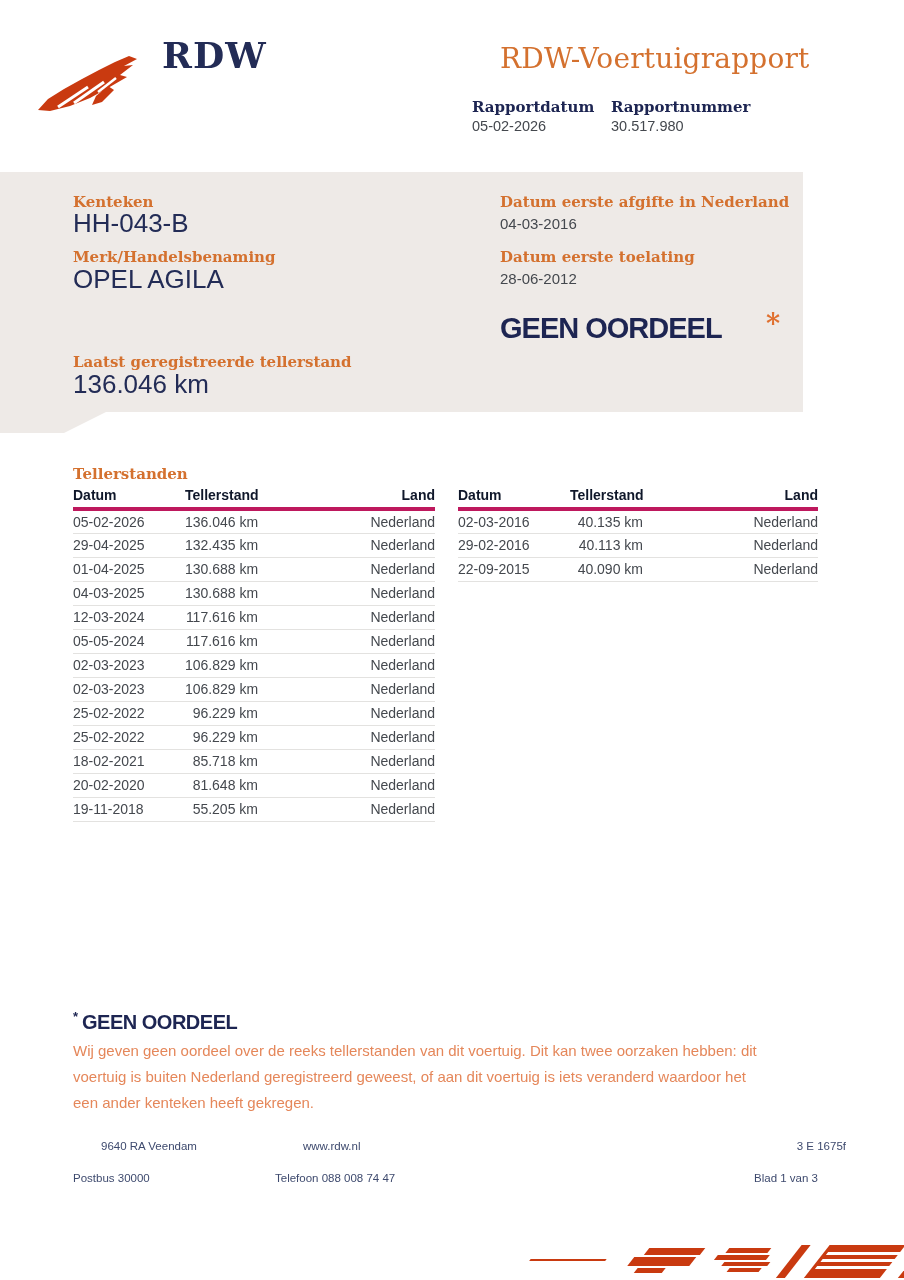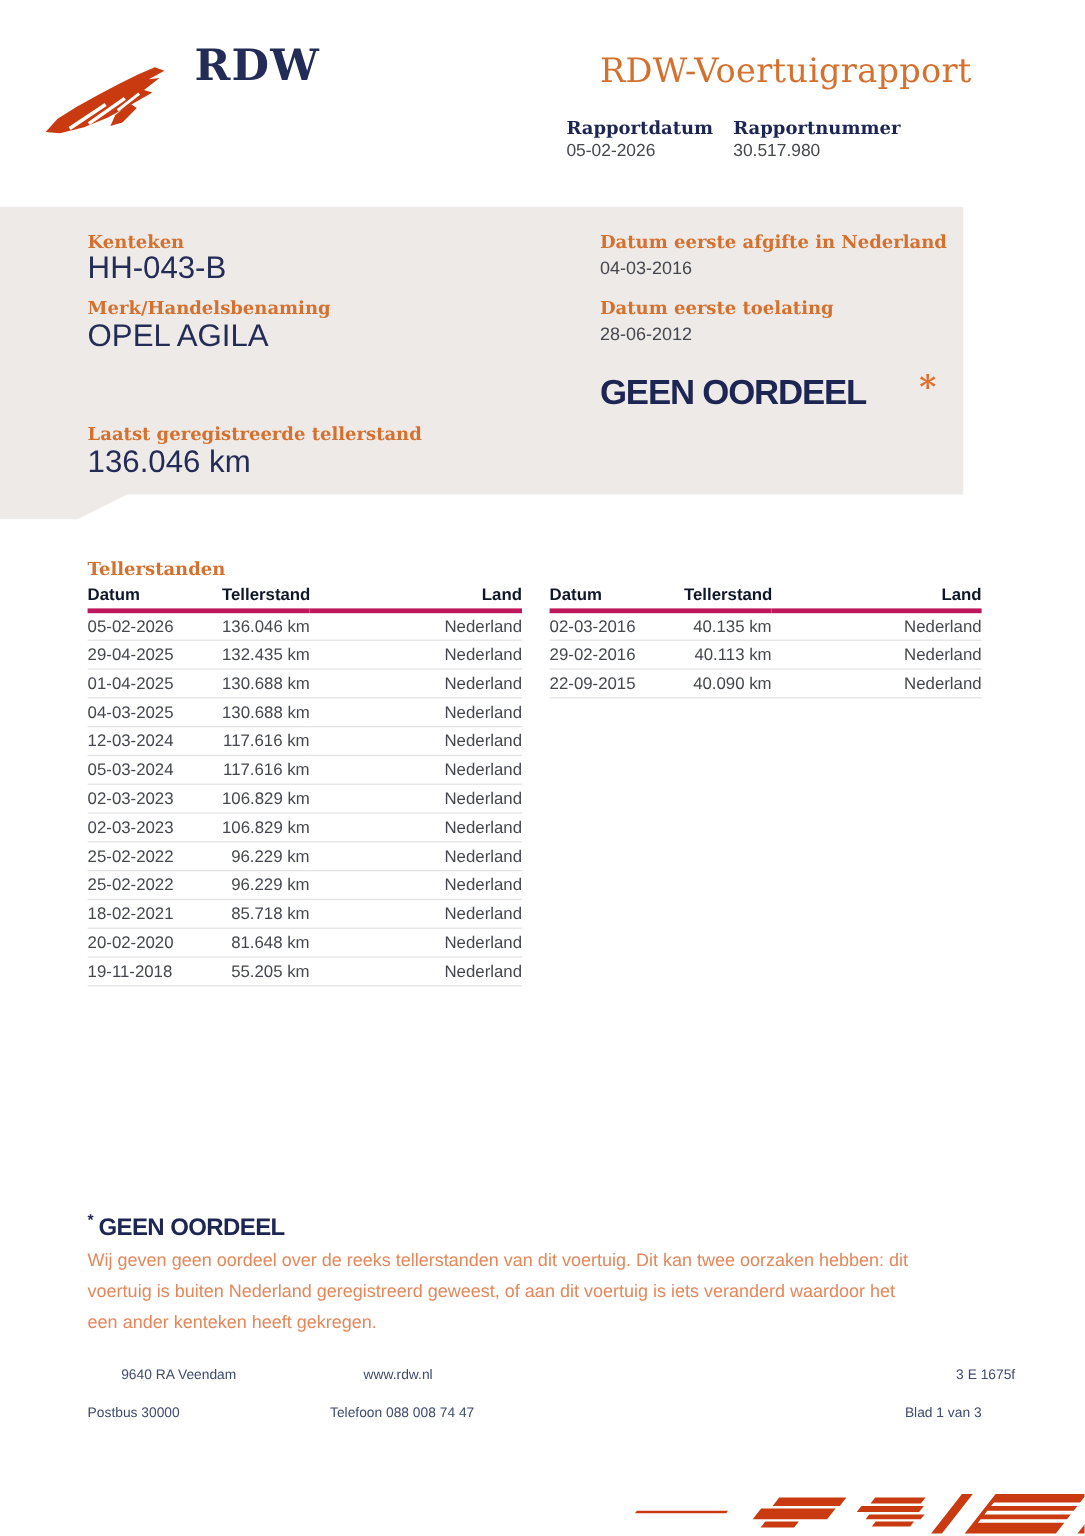--- a/index.html
+++ b/index.html
@@ -144,21 +144,21 @@
           <td class="col-land">Nederland</td>
         </tr>
 
         <tr>
           <td>12-03-2024</td>
           <td class="col-val">117.616 km</td>
           <td class="col-land">Nederland</td>
         </tr>
 
         <tr>
-          <td>05-03-2024</td>
+          <td>05-05-2024</td>
           <td class="col-val">117.616 km</td>
           <td class="col-land">Nederland</td>
         </tr>
 
         <tr>
           <td>02-03-2023</td>
           <td class="col-val">106.829 km</td>
           <td class="col-land">Nederland</td>
         </tr>
 

